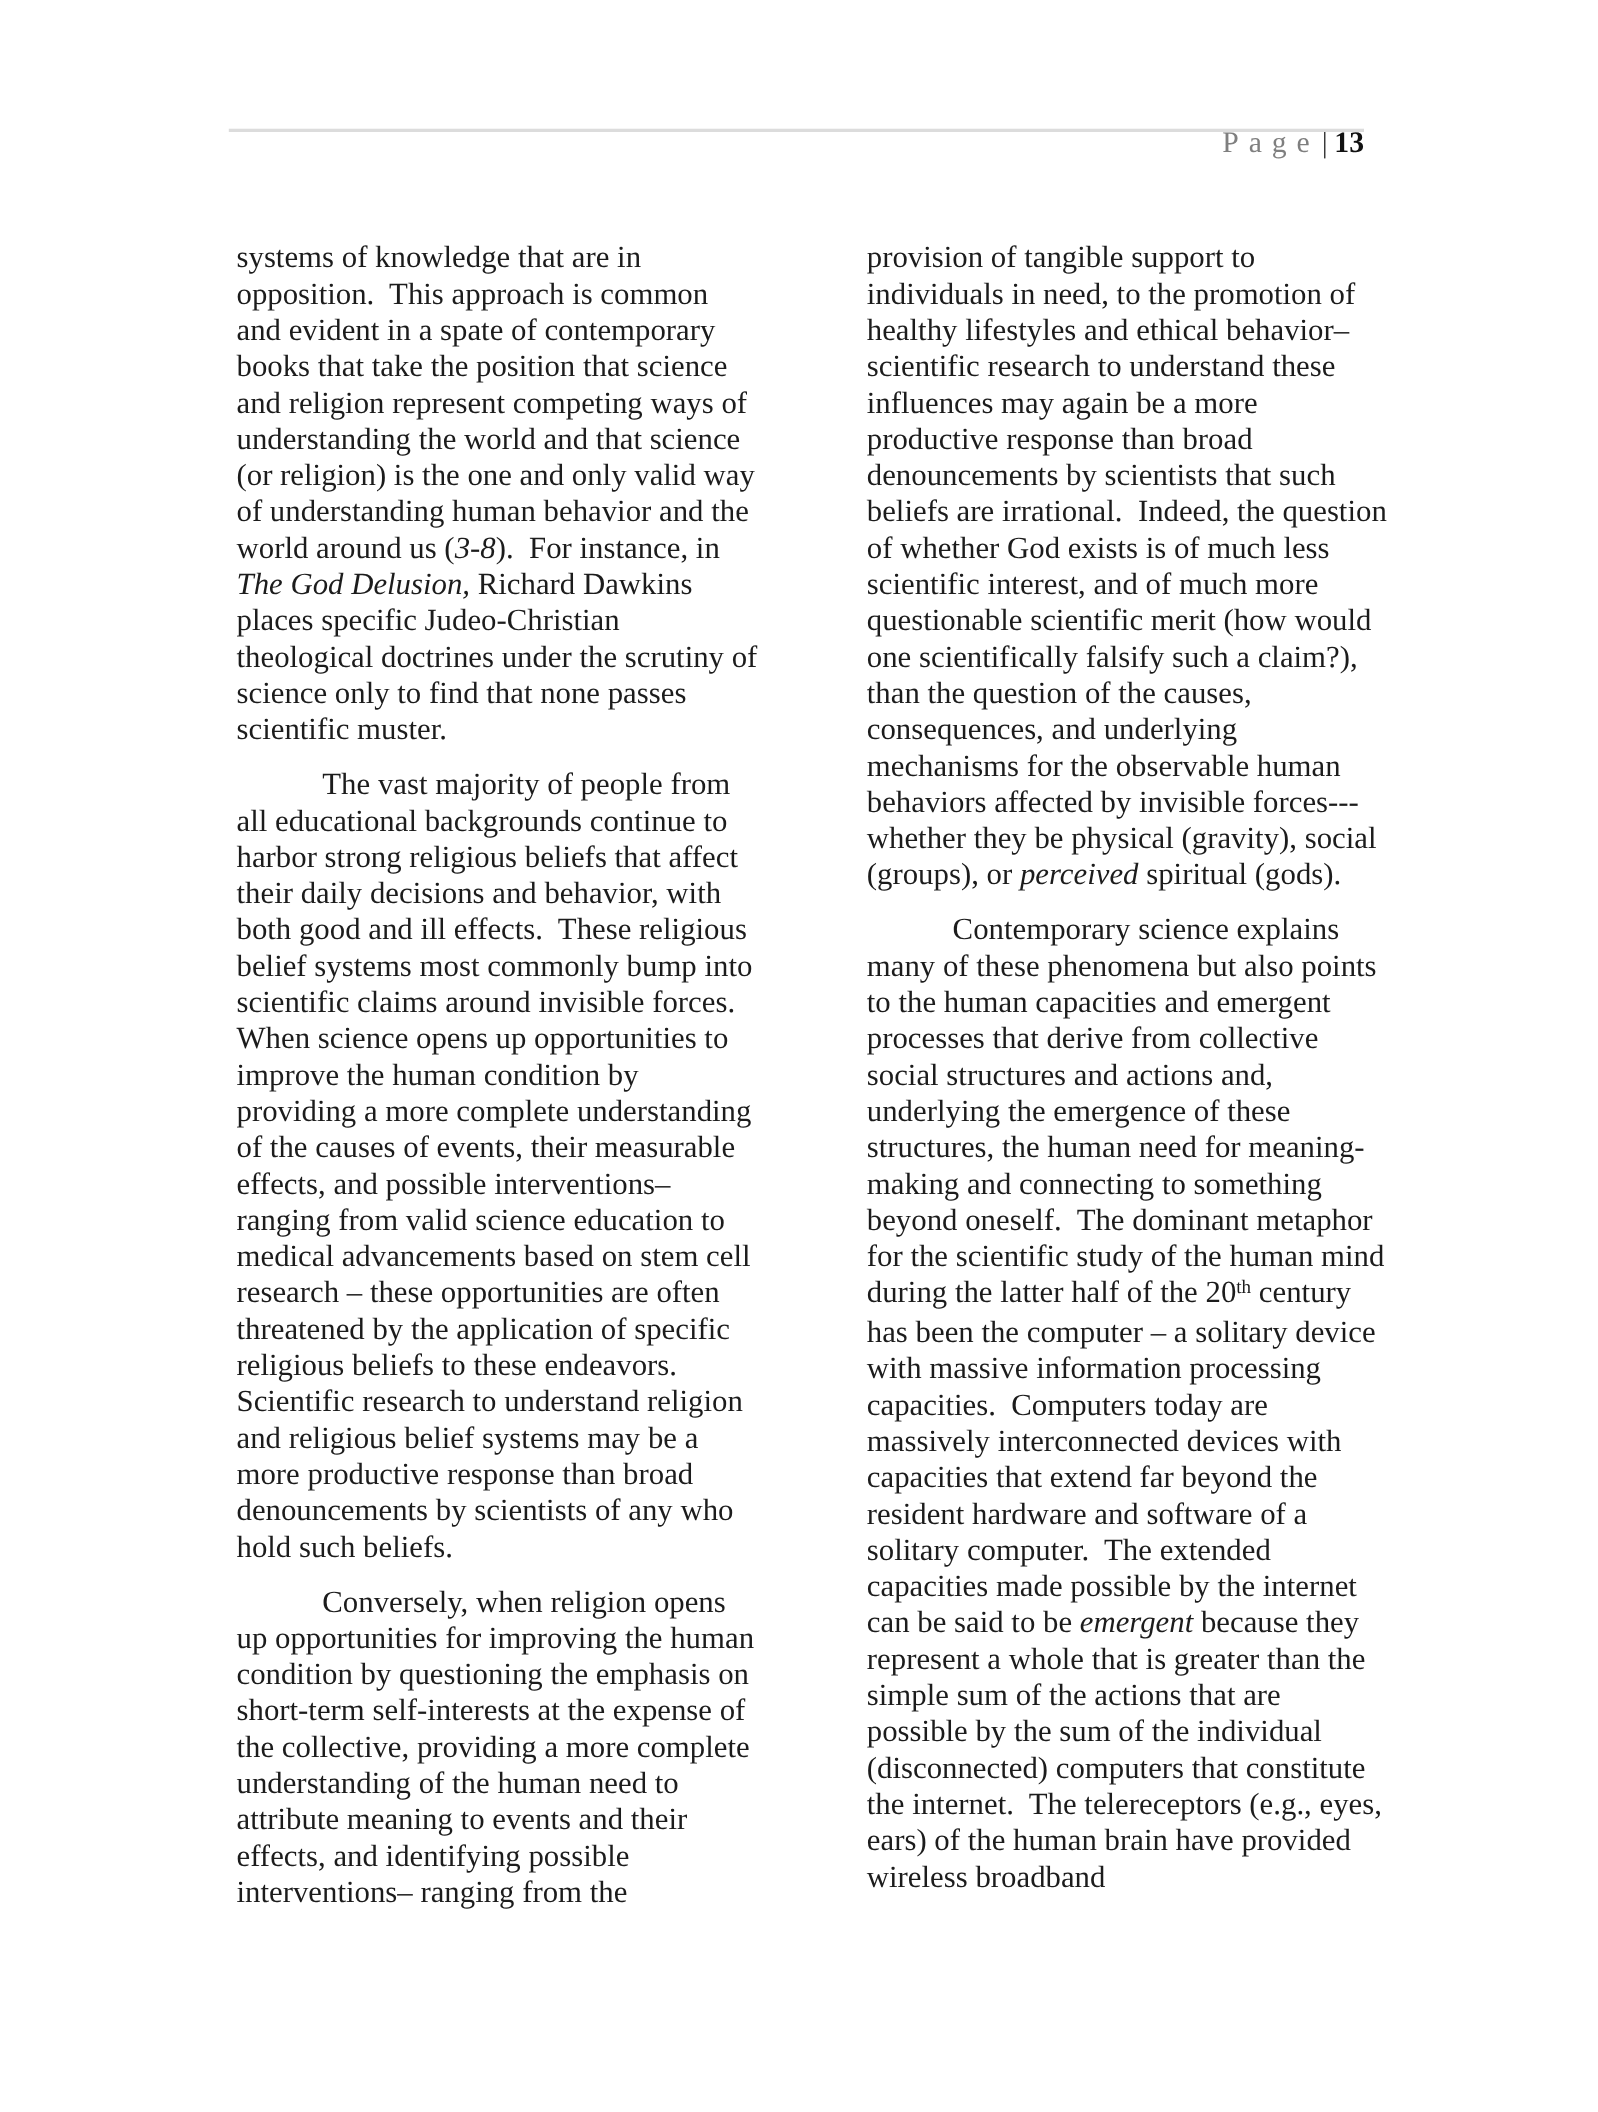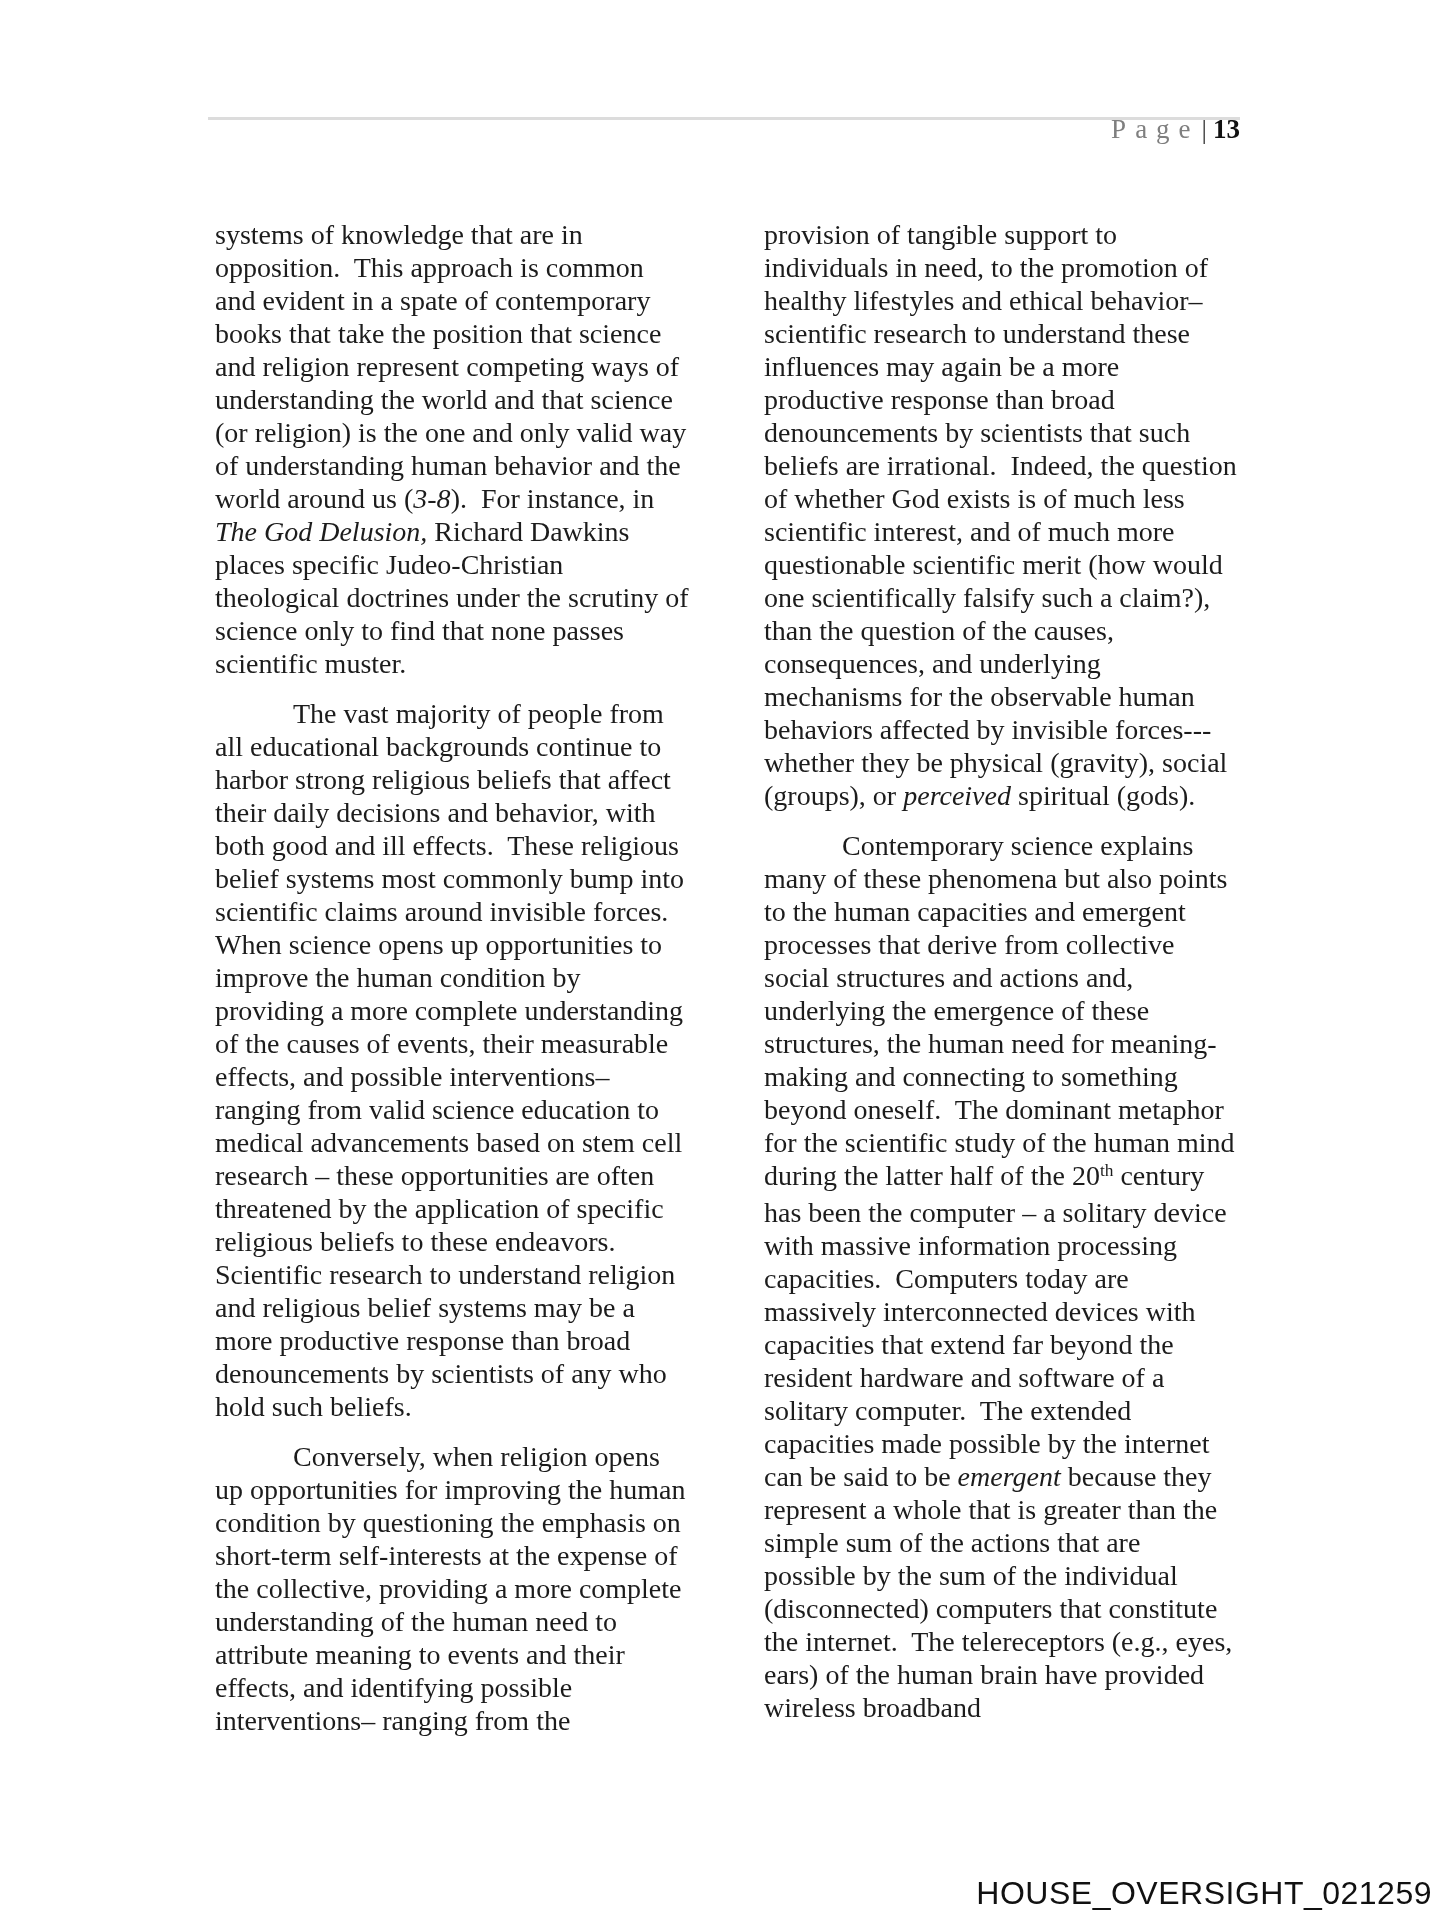--- a/index.html
+++ b/index.html
@@ -49,21 +49,21 @@
   .col {
     position: absolute;
     top: 170px;
     width: 474px;
     font-size: 28px;
     line-height: 33px;
     text-align: left;
     margin-top: 48px;
   }
   .col-left  { left: 215px; }
-  .col-right { left: 764px; }
+  .col-right { left: 788px; }
   .para {
     margin: 0 0 17px 0;
     white-space: pre-wrap;
   }
   .para.indent { text-indent: 78px; }
   .it  { font-style: italic; }
   .sup {
     font-size: 0.62em;
     position: relative;
     top: -0.5em;
@@ -93,15 +93,14 @@
       <p class="para"><span>systems of knowledge that are in opposition.  This approach is common and evident in a spate of contemporary books that take the position that science and religion represent competing ways of understanding the world and that science (or religion) is the one and only valid way of understanding human behavior and the world around us (</span><span class="it">3-8</span><span>).  For instance, in </span><span class="it">The God Delusion,</span><span> Richard Dawkins places specific Judeo-Christian theological doctrines under the scrutiny of science only to find that none passes scientific muster.</span></p>
       <p class="para indent"><span>The vast majority of people from all educational backgrounds continue to harbor strong religious beliefs that affect their daily decisions and behavior, with both good and ill effects.  These religious belief systems most commonly bump into scientific claims around invisible forces.  When science opens up opportunities to improve the human condition by providing a more complete understanding of the causes of events, their measurable effects, and possible interventions– ranging from valid science education to medical advancements based on stem cell research – these opportunities are often threatened by the application of specific religious beliefs to these endeavors.  Scientific research to understand religion and religious belief systems may be a more productive response than broad denouncements by scientists of any who hold such beliefs.</span></p>
       <p class="para indent"><span>Conversely, when religion opens up opportunities for improving the human condition by questioning the emphasis on short-term self-interests at the expense of the collective, providing a more complete understanding of the human need to attribute meaning to events and their effects, and identifying possible interventions– ranging from the</span></p>
     </div>
 
   <div class="col col-right">
       <p class="para"><span>provision of tangible support to individuals in need, to the promotion of healthy lifestyles and ethical behavior– scientific research to understand these influences may again be a more productive response than broad denouncements by scientists that such beliefs are irrational.  Indeed, the question of whether God exists is of much less scientific interest, and of much more questionable scientific merit (how would one scientifically falsify such a claim?), than the question of the causes, consequences, and underlying mechanisms for the observable human behaviors affected by invisible forces--- whether they be physical (gravity), social (groups), or </span><span class="it">perceived</span><span> spiritual (gods).</span></p>
       <p class="para indent"><span>Contemporary science explains many of these phenomena but also points to the human capacities and emergent processes that derive from collective social structures and actions and, underlying the emergence of these structures, the human need for meaning-making and connecting to something beyond oneself.  The dominant metaphor for the scientific study of the human mind during the latter half of the 20</span><span class="sup">th</span><span> century has been the computer – a solitary device with massive information processing capacities.  Computers today are massively interconnected devices with capacities that extend far beyond the resident hardware and software of a solitary computer.  The extended capacities made possible by the internet can be said to be </span><span class="it">emergent</span><span> because they represent a whole that is greater than the simple sum of the actions that are possible by the sum of the individual (disconnected) computers that constitute the internet.  The telereceptors (e.g., eyes, ears) of the human brain have provided wireless broadband</span></p>
     </div>
 
-  <div class="footer">HOUSE_OVERSIGHT_021259</div>
 
 </div>
 
 </body></html>

